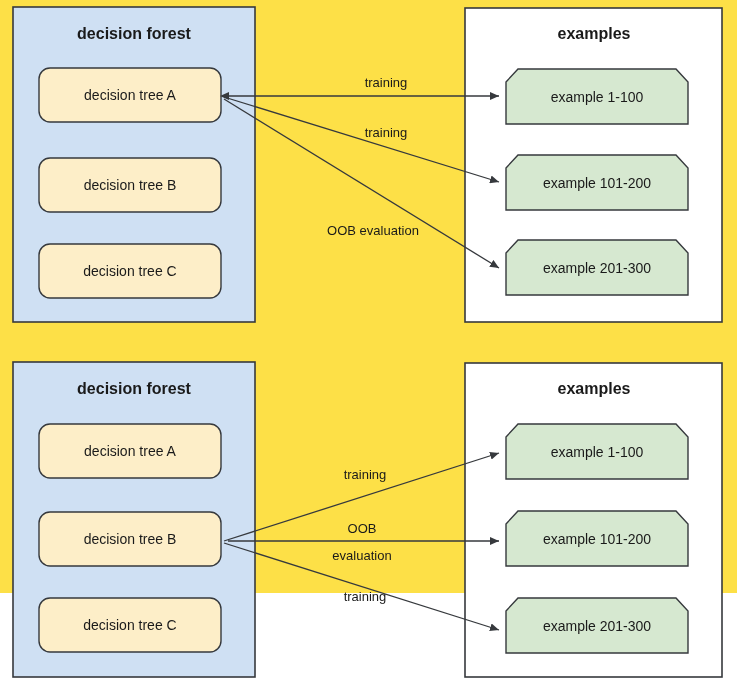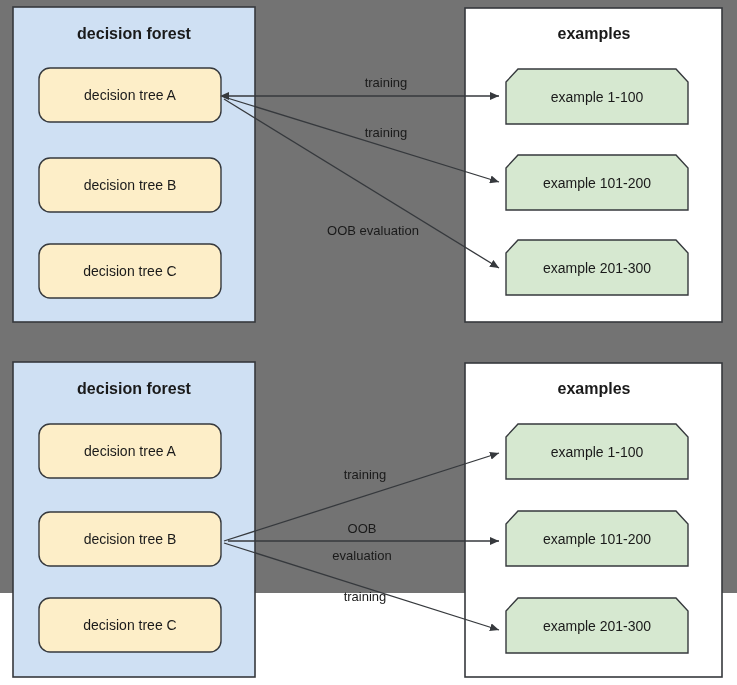--- a/index.html
+++ b/index.html
@@ -10,21 +10,21 @@
   body {
     width: 737px;
     height: 685px;
     font-family: "Liberation Sans", sans-serif;
     overflow: hidden;
   }
   #stage {
     position: relative;
     width: 737px;
     height: 593px;
-    background: #737373;
+    background: #fde047;
   }
   svg.diagram {
     position: absolute;
     left: 0;
     top: 0;
     width: 737px;
     height: 685px;
   }
   text {
     font-family: "Liberation Sans", sans-serif;

